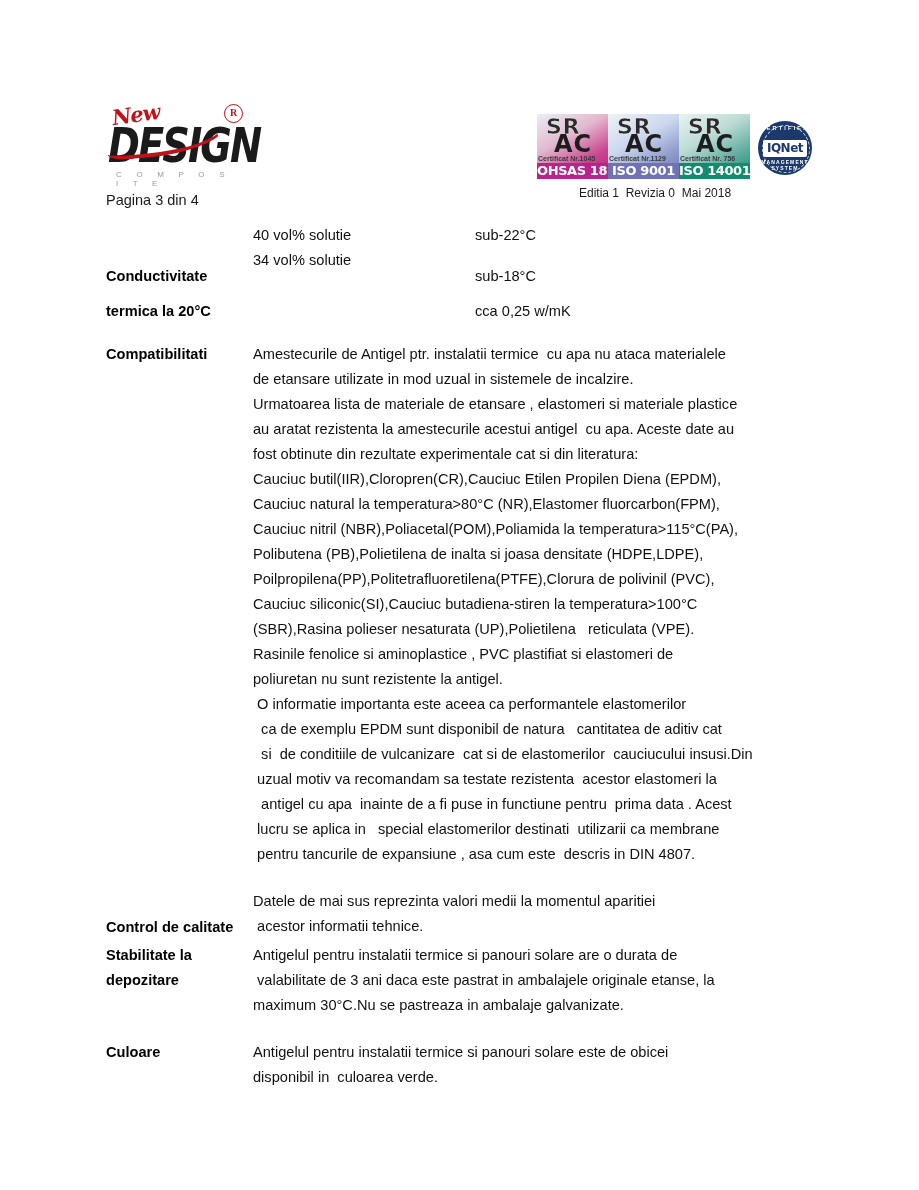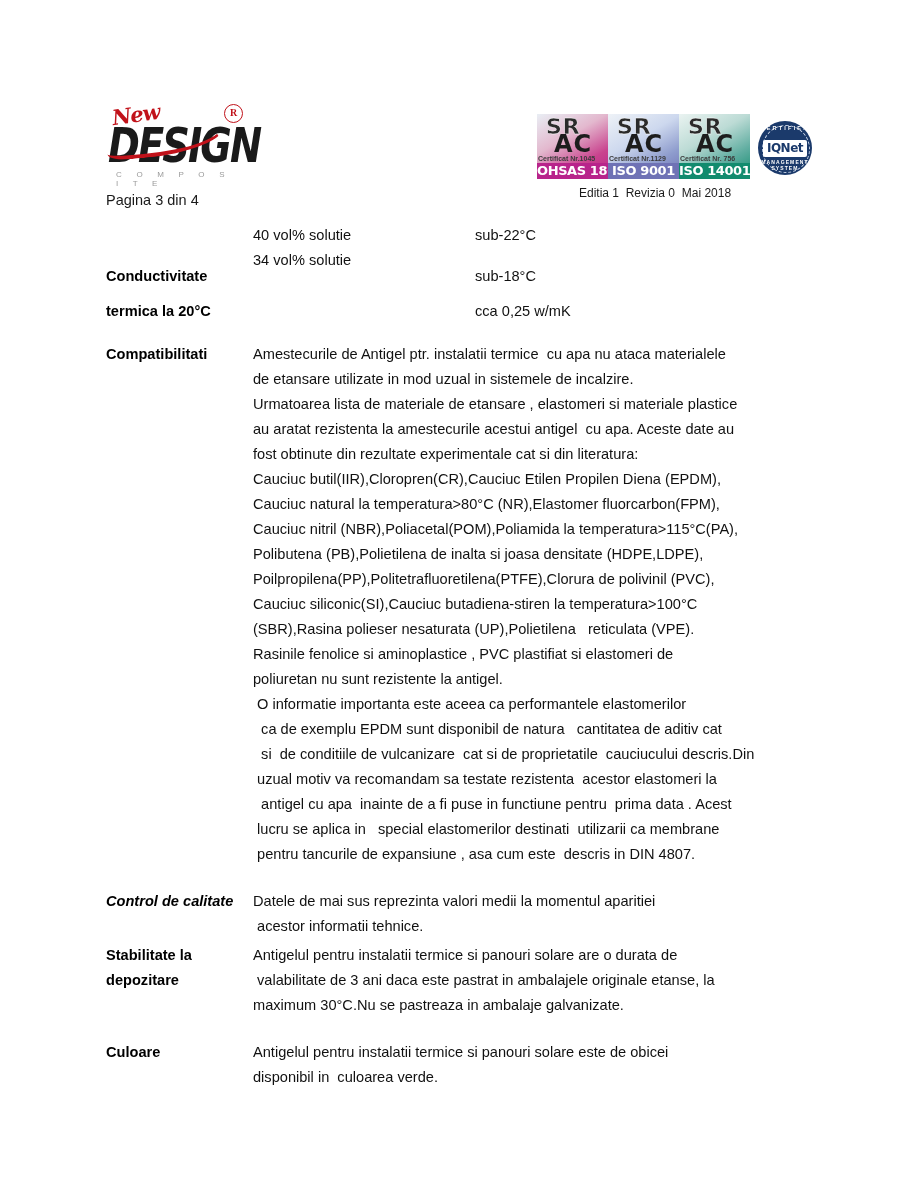--- a/index.html
+++ b/index.html
@@ -371,29 +371,29 @@
       <div class="txt col-b" style="top:277px;">Cauciuc natural la temperatura&gt;80°C (NR),Elastomer fluorcarbon(FPM),</div>
       <div class="txt col-b" style="top:302px;">Cauciuc nitril (NBR),Poliacetal(POM),Poliamida la temperatura&gt;115°C(PA),</div>
       <div class="txt col-b" style="top:327px;">Polibutena (PB),Polietilena de inalta si joasa densitate (HDPE,LDPE),</div>
       <div class="txt col-b" style="top:352px;">Poilpropilena(PP),Politetrafluoretilena(PTFE),Clorura de polivinil (PVC),</div>
       <div class="txt col-b" style="top:377px;">Cauciuc siliconic(SI),Cauciuc butadiena-stiren la temperatura&gt;100°C</div>
       <div class="txt col-b" style="top:402px;">(SBR),Rasina polieser nesaturata (UP),Polietilena   reticulata (VPE).</div>
       <div class="txt col-b" style="top:427px;">Rasinile fenolice si aminoplastice , PVC plastifiat si elastomeri de</div>
       <div class="txt col-b" style="top:452px;">poliuretan nu sunt rezistente la antigel.</div>
       <div class="txt col-b" style="top:477px;"> O informatie importanta este aceea ca performantele elastomerilor</div>
       <div class="txt col-b" style="top:502px;">  ca de exemplu EPDM sunt disponibil de natura   cantitatea de aditiv cat</div>
-      <div class="txt col-b" style="top:527px;">  si  de conditiile de vulcanizare  cat si de proprietatile  cauciucului descris.Din</div>
+      <div class="txt col-b" style="top:527px;">  si  de conditiile de vulcanizare  cat si de elastomerilor  cauciucului insusi.Din</div>
       <div class="txt col-b" style="top:552px;"> uzual motiv va recomandam sa testate rezistenta  acestor elastomeri la</div>
       <div class="txt col-b" style="top:577px;">  antigel cu apa  inainte de a fi puse in functiune pentru  prima data . Acest</div>
       <div class="txt col-b" style="top:602px;"> lucru se aplica in   special elastomerilor destinati  utilizarii ca membrane</div>
       <div class="txt col-b" style="top:627px;"> pentru tancurile de expansiune , asa cum este  descris in DIN 4807.</div>
     </div>
 
     <div class="row">
-      <div class="lbl col-a" style="top:674px;font-style:italic;">Control de calitate</div>
+      <div class="lbl col-a" style="top:700px;">Control de calitate</div>
       <div class="txt col-b" style="top:674px;">Datele de mai sus reprezinta valori medii la momentul aparitiei</div>
       <div class="txt col-b" style="top:699px;"> acestor informatii tehnice.</div>
     </div>
 
     <div class="row">
       <div class="lbl col-a" style="top:728px;">Stabilitate la</div>
       <div class="lbl col-a" style="top:753px;">depozitare</div>
       <div class="txt col-b" style="top:728px;">Antigelul pentru instalatii termice si panouri solare are o durata de</div>
       <div class="txt col-b" style="top:753px;"> valabilitate de 3 ani daca este pastrat in ambalajele originale etanse, la</div>
       <div class="txt col-b" style="top:778px;">maximum 30°C.Nu se pastreaza in ambalaje galvanizate.</div>

